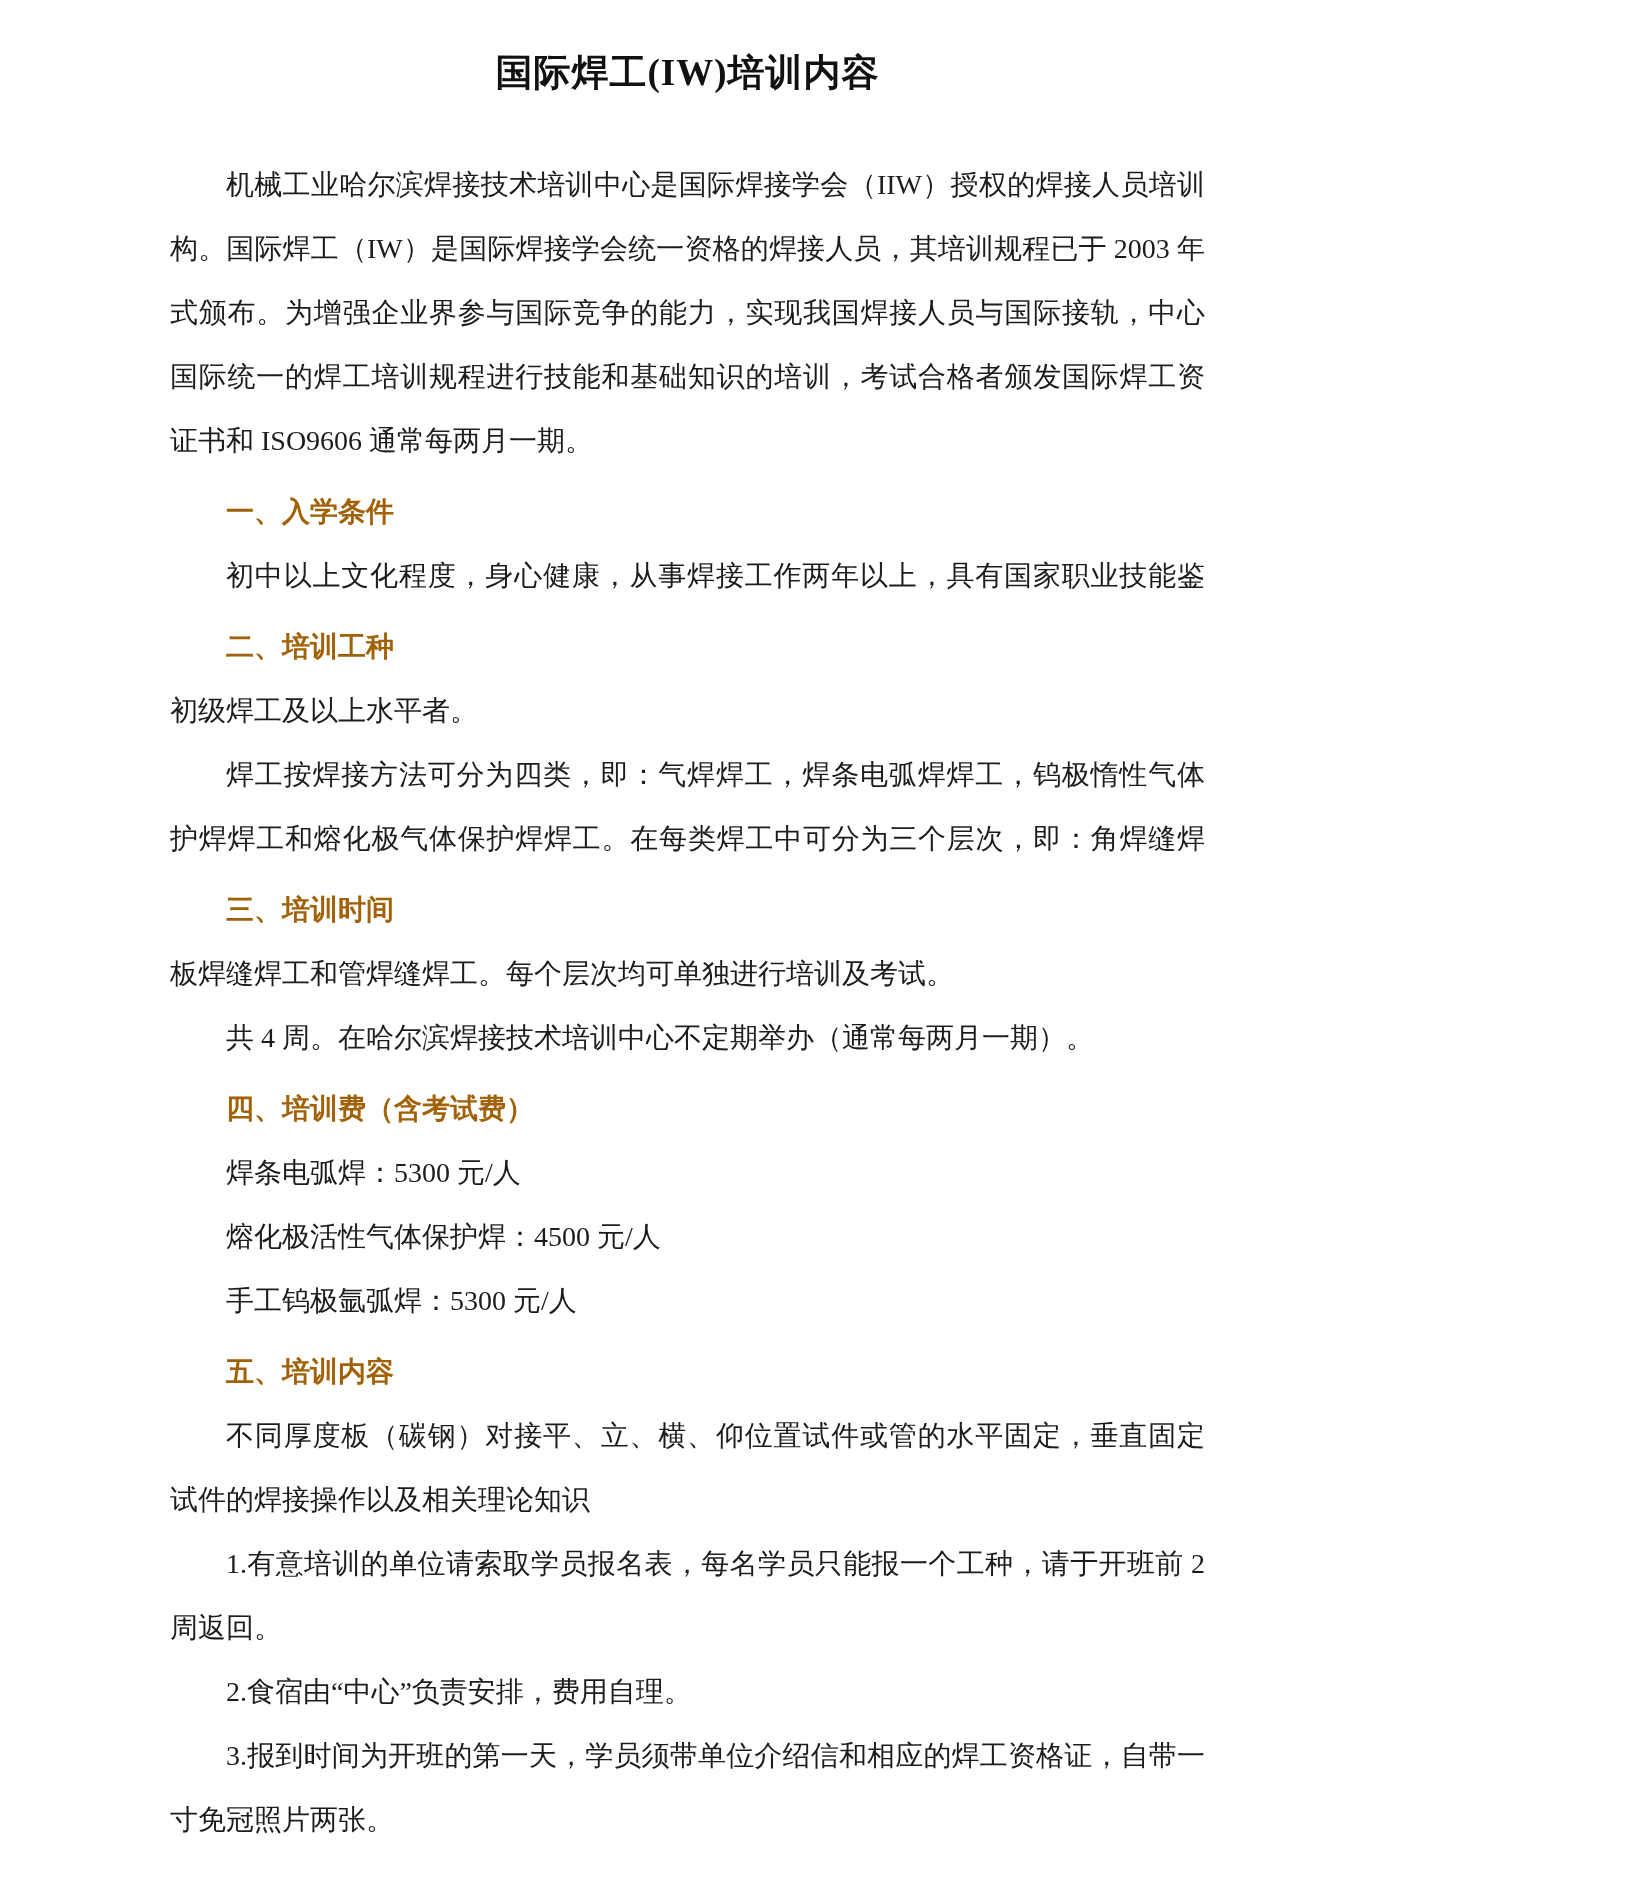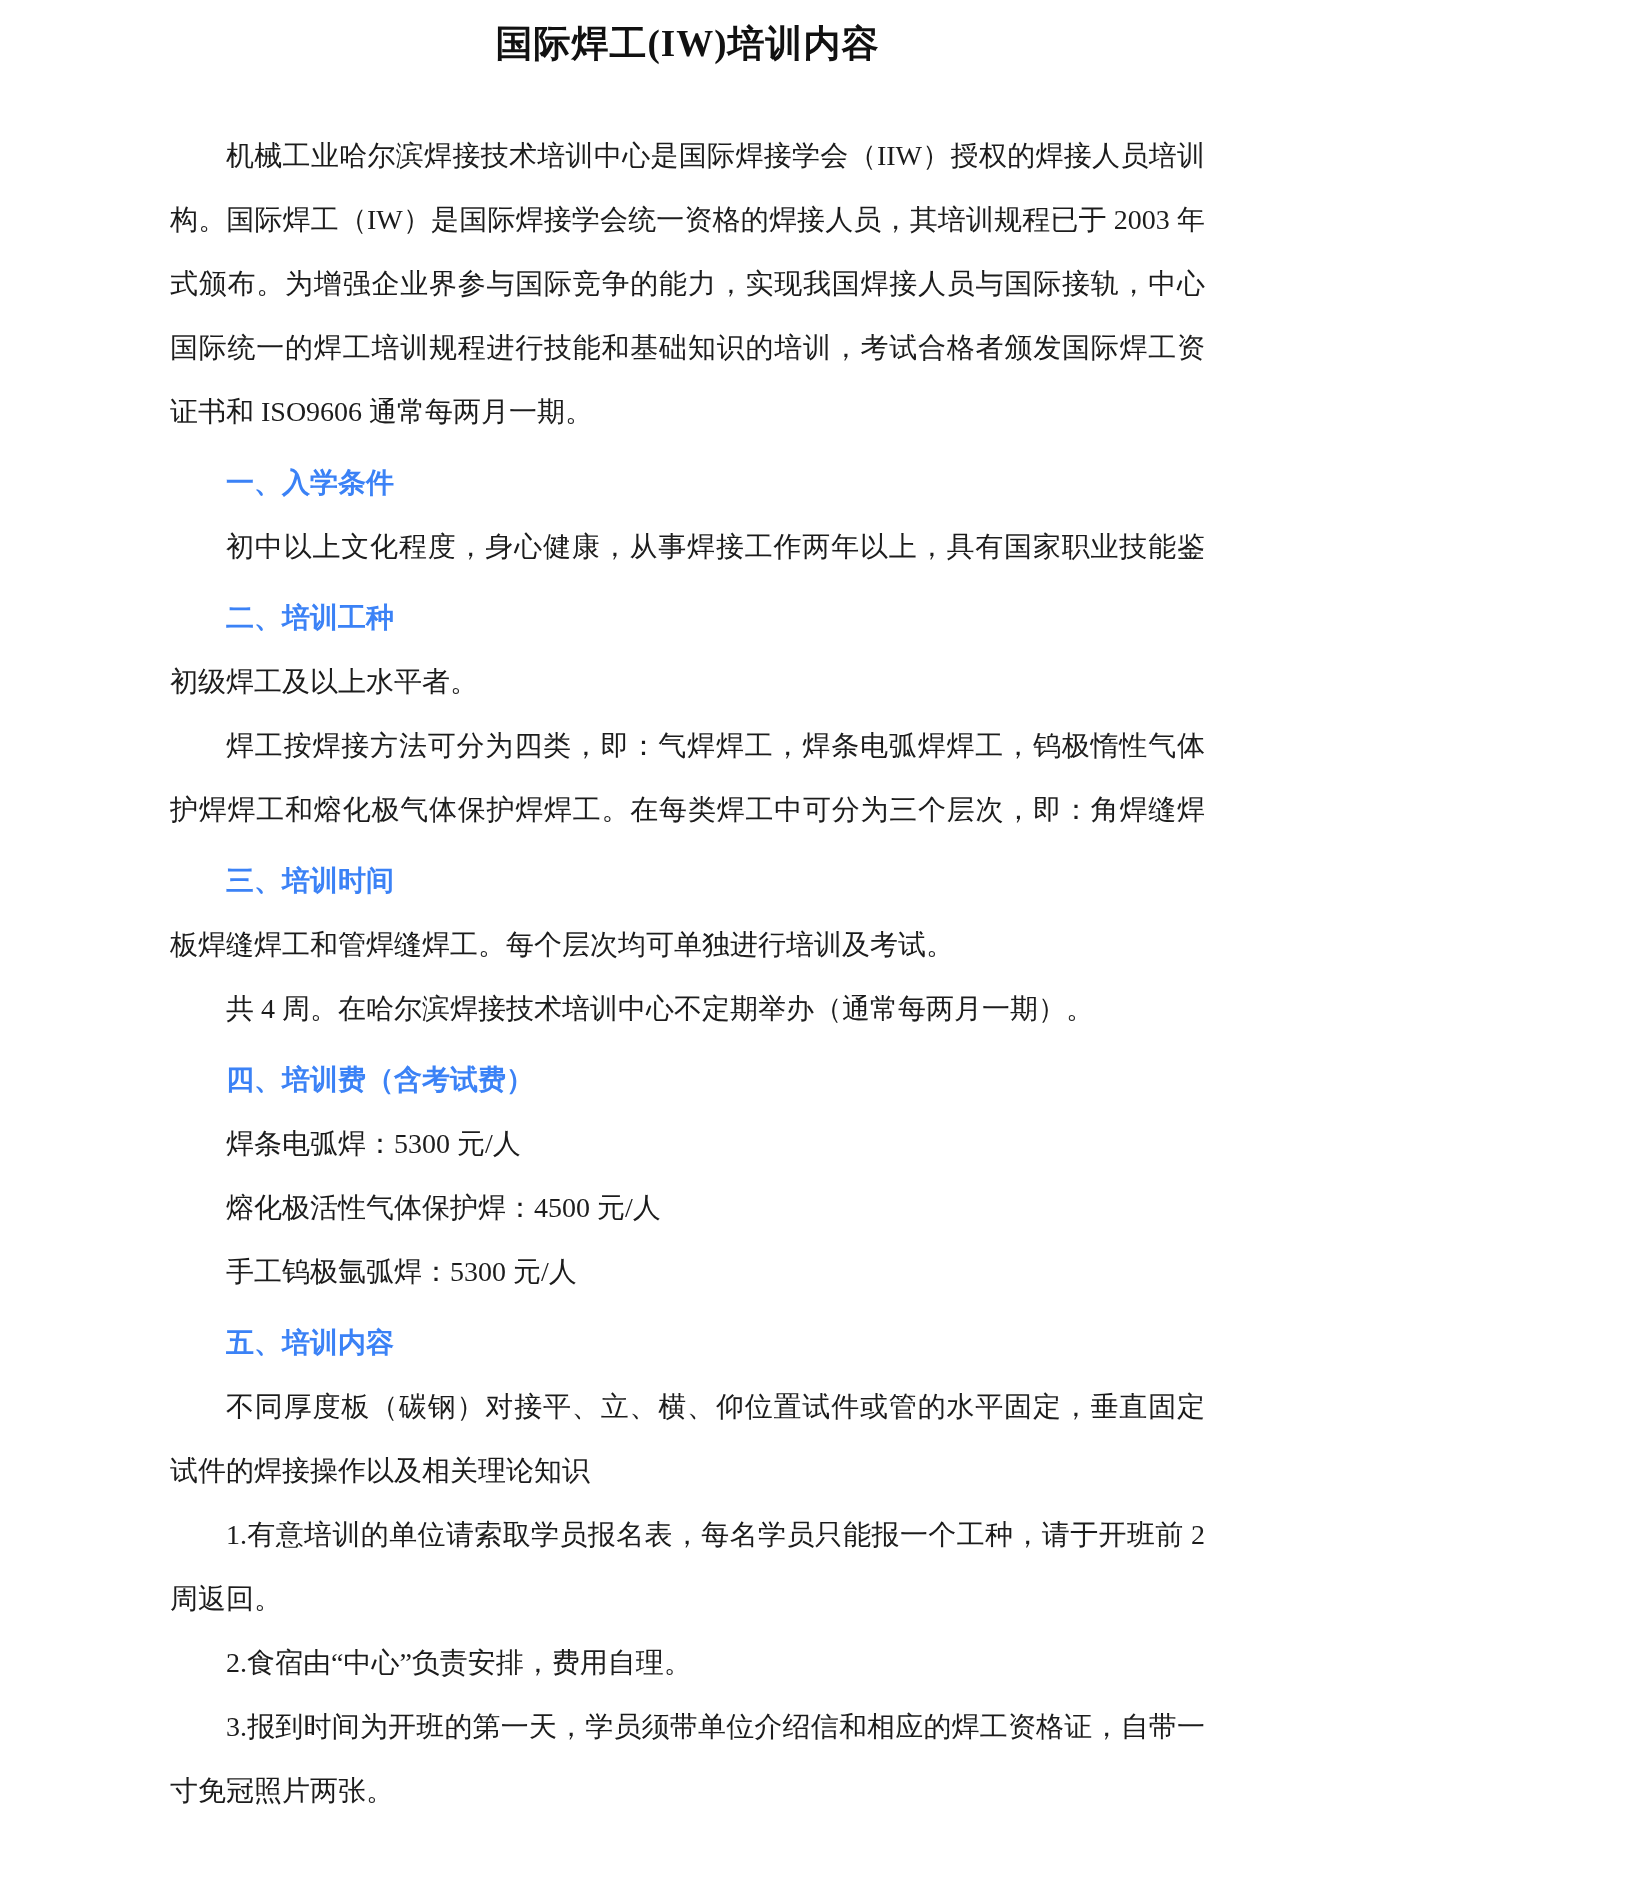--- a/index.html
+++ b/index.html
@@ -14,21 +14,21 @@
     font-family: "Liberation Serif", "DejaVu Serif", serif;
     color: #1c1c1c;
   }
   .page {
     position: relative;
     width: 1640px;
     height: 1896px;
     background: #ffffff;
   }
   .doc-title {
-    padding-top: 18px;
+    padding-top: 47px;
     margin-left: 170px;
     width: 1035px;
     text-align: center;
     font-size: 37px;
     font-weight: bold;
     color: #111111;
     line-height: 52px;
     letter-spacing: 1px;
   }
   .doc-body {
@@ -48,21 +48,21 @@
     text-align: justify;
     text-align-last: justify;
     overflow: hidden;
   }
   .line.indent {
     padding-left: 56px;
     width: 979px;
   }
   .line.heading {
     font-weight: bold;
-    color: #3b82f6;
+    color: #a16207;
     margin-top: 7px;
   }
 </style>
 </head>
 <body>
 
 <div class="page">
   <div class="doc-title">国际焊工(IW)培训内容</div>
   <div class="doc-body">
       <div class="line indent justify">机械工业哈尔滨焊接技术培训中心是国际焊接学会（IIW）授权的焊接人员培训机</div>

